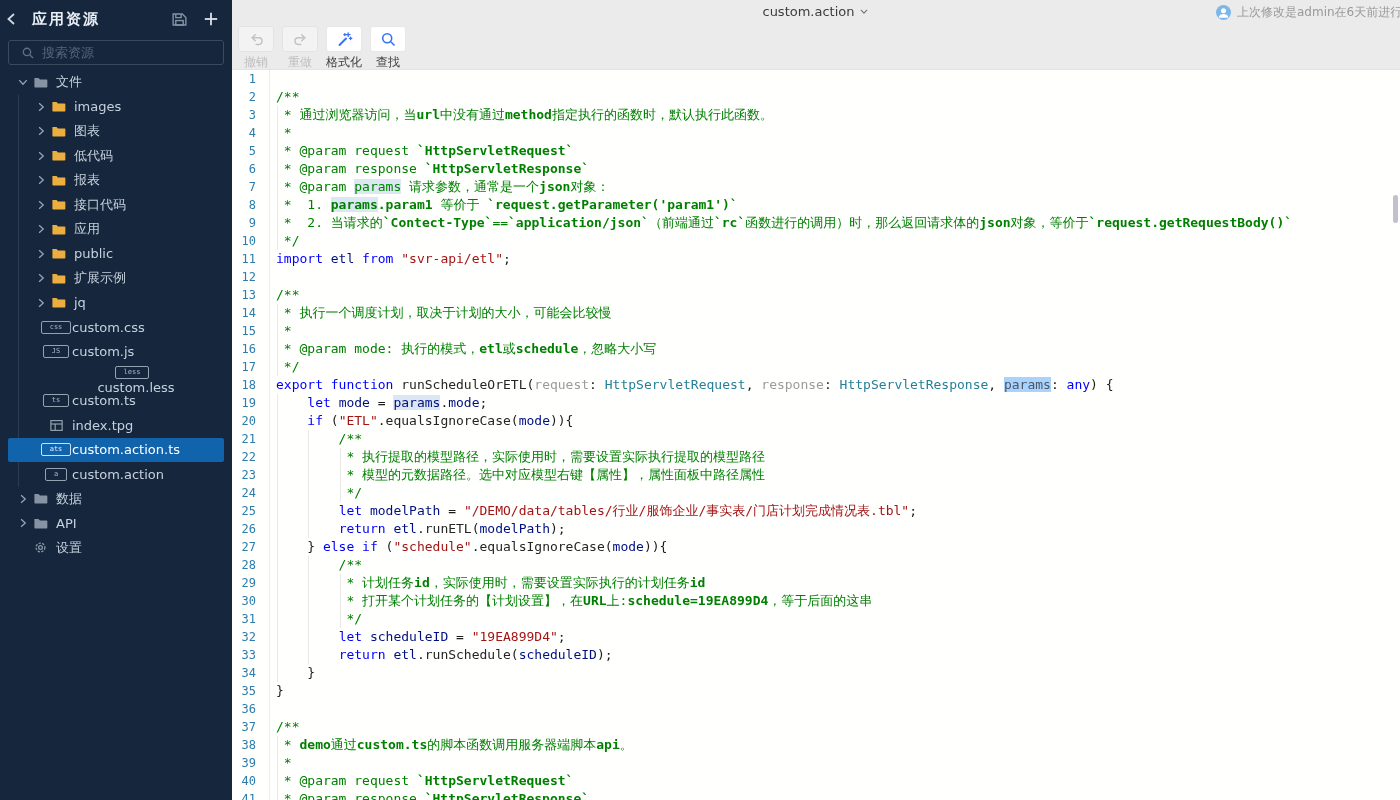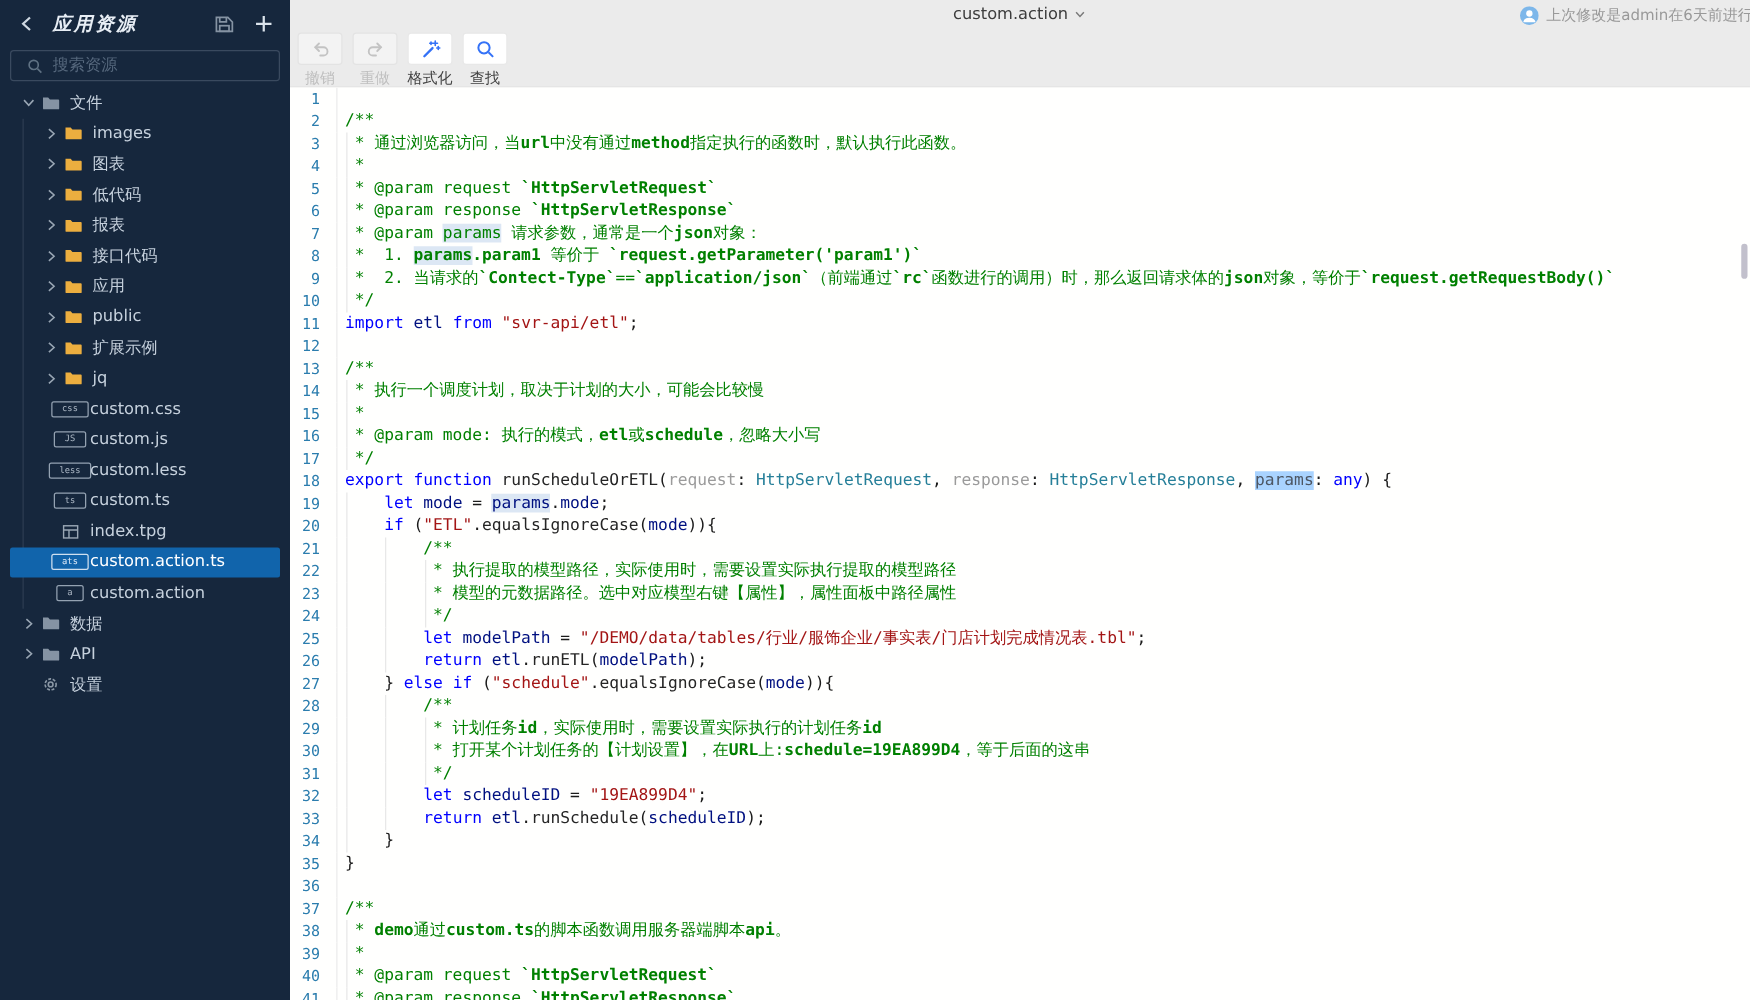--- a/index.html
+++ b/index.html
@@ -2,21 +2,21 @@
 <html><head>
 <meta charset="utf-8">
 <style>
   * { margin:0; padding:0; box-sizing:border-box; }
   html,body { width:1400px; height:800px; overflow:hidden; }
   body { font-family:"DejaVu Sans", sans-serif; }
   .app { display:flex; width:1400px; height:800px; background:#fffffe; }
 
   
   .sidebar { flex:0 0 232px; background:#16273d; color:#c6d1dd; position:relative; overflow:hidden; }
-  .sb-header { display:flex; align-items:center; height:38px; padding:0 12px 0 14px;font-style:italic; }
+  .sb-header { display:flex; align-items:center; height:38px; padding:0 12px 0 4px; }
   .sb-back { width:20px; height:20px; display:flex; align-items:center; cursor:pointer; }
   .sb-title { font-size:15px; font-weight:bold; color:#e8eef5; letter-spacing:2px; margin-left:8px; flex:1; }
   .sb-actions { display:flex; align-items:center; gap:14px; }
   .sb-actions .icon-btn { width:18px; height:18px; display:flex; align-items:center; justify-content:center; cursor:pointer; }
   .sb-search { margin:2px 8px 0 8px; height:25px; border:1px solid #3a4a5f; border-radius:3px; display:flex; align-items:center; padding:0 12px; gap:7px; }
   .sb-search input { background:transparent; border:none; outline:none; color:#aebbca; font-size:13px; width:160px; font-family:"DejaVu Sans", sans-serif; }
   .sb-search input::placeholder { color:#55677c; }
   .tree { position:relative; margin-top:5px; padding:0 8px; }
   .tree-guide { position:absolute; left:18px; top:24.5px; height:392px; border-left:1px solid #2c3c51; }
   .trow { height:24.5px; display:flex; align-items:center; font-size:13px; color:#c6d1dd; cursor:pointer; white-space:nowrap; border-radius:2px; position:relative; z-index:1; }
@@ -241,21 +241,21 @@
             <span class="badge">css</span>
           </span>
           <span>custom.css</span>
         </div>
         <div class="trow" style="padding-left: 40px;">
           <span class="ticon">
             <span class="badge">JS</span>
           </span>
           <span>custom.js</span>
         </div>
-        <div class="trow" style="padding-left: 40px;">
+        <div class="trow" style="padding-left: 40px; flex-direction: column;">
           <span class="ticon">
             <span class="badge">less</span>
           </span>
           <span>custom.less</span>
         </div>
         <div class="trow" style="padding-left: 40px;">
           <span class="ticon">
             <span class="badge">ts</span>
           </span>
           <span>custom.ts</span>

